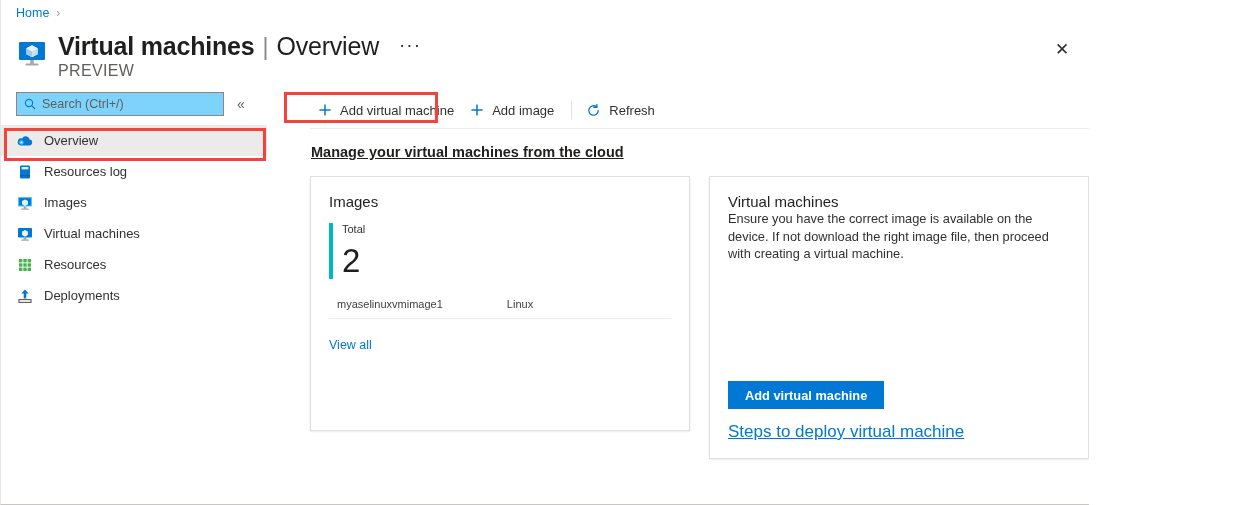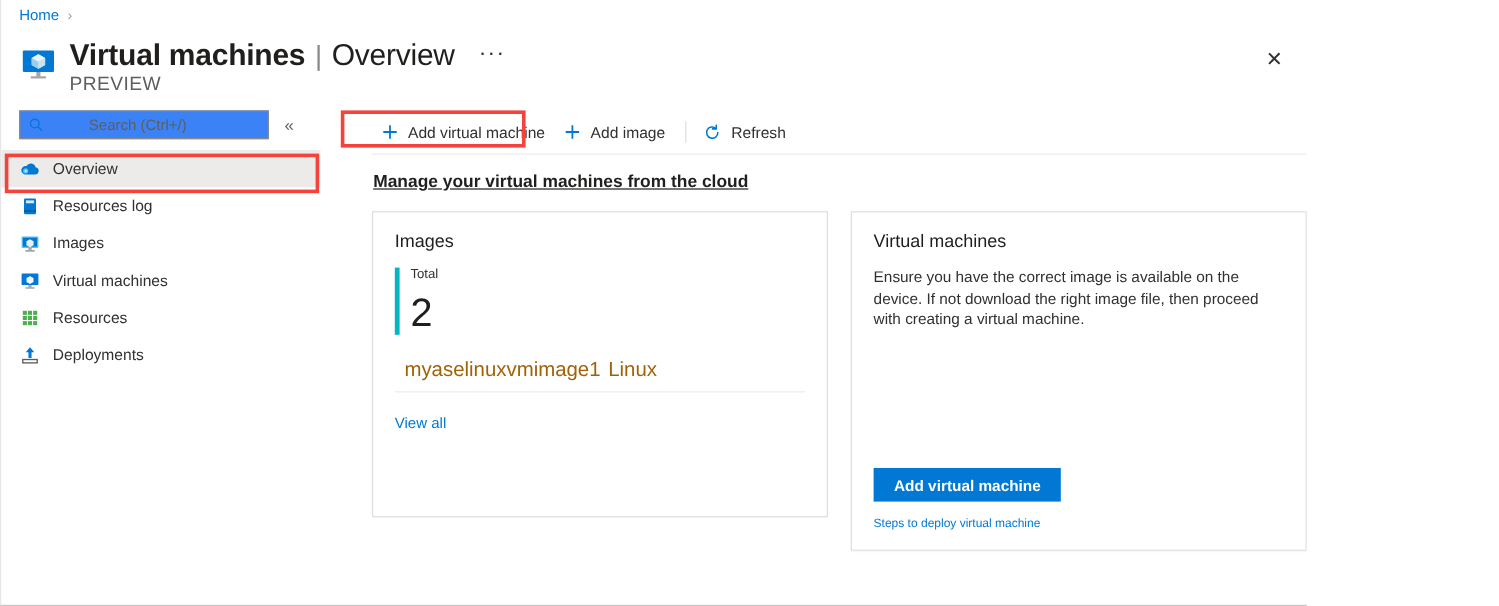--- a/index.html
+++ b/index.html
@@ -127,25 +127,24 @@
   .search-row {
     display: flex;
     align-items: center;
     padding-left: 15px;
   }
   .search-box {
     position: relative;
     width: 208px;
     height: 24px;
     border: 1px solid #8a8886;
-    background: #3b82f6;
+    background: #7dd3fc;
     display: flex;
     align-items: center;
     box-sizing: border-box;
-    gap: 32px;
   }
   .search-box .mag {
     margin-left: 7px;
     margin-right: 6px;
     flex: 0 0 auto;
     display: flex;
   }
   .search-box input {
     border: none;
     outline: none;
@@ -304,40 +303,39 @@
     font-weight: normal;
     margin-top: -1px;
   }
 
   table.mini {
     width: 100%;
     border-collapse: collapse;
     margin-top: 11px;
   }
   table.mini td {
-    font-size: 17px;
-    color: #a16207;
+    font-size: 11px;
+    color: #404040;
     padding: 8px 0 8px 8px;
     border-bottom: 1px solid #edebe9;
   }
   table.mini td.col2 { padding-left: 0; width: 48%; }
 
   .viewall {
     display: inline-block;
     margin-top: 19px;
     font-size: 12.5px;
     color: #0078d4;
     cursor: pointer;
   }
 
   .card-desc {
     font-size: 12.8px;
     line-height: 17.5px;
     color: #323130;
-    margin-top: 12px;
     max-width: 385px;
   }
   .spacer { flex: 1 1 auto; }
 
   .primary-btn {
     display: inline-flex;
     align-items: center;
     justify-content: center;
     background: #0078d4;
     color: #ffffff;
@@ -348,23 +346,24 @@
     border: none;
     cursor: pointer;
     font-family: "Liberation Sans", sans-serif;
     align-self: flex-start;
   }
 
   .steps-link {
     display: inline-block;
     margin-top: 13px;
     margin-bottom: 16px;
-    font-size: 10px;
+    font-size: 17px;
     color: #0078d4;
     cursor: pointer;
+    text-decoration: underline;
   }
 
   
   .hl {
     position: absolute;
     border: 3px solid #f4433c;
     pointer-events: none;
     box-sizing: border-box;
   }
   #hl-addvm { left: 283px; top: 92px; width: 154px; height: 31px; }

